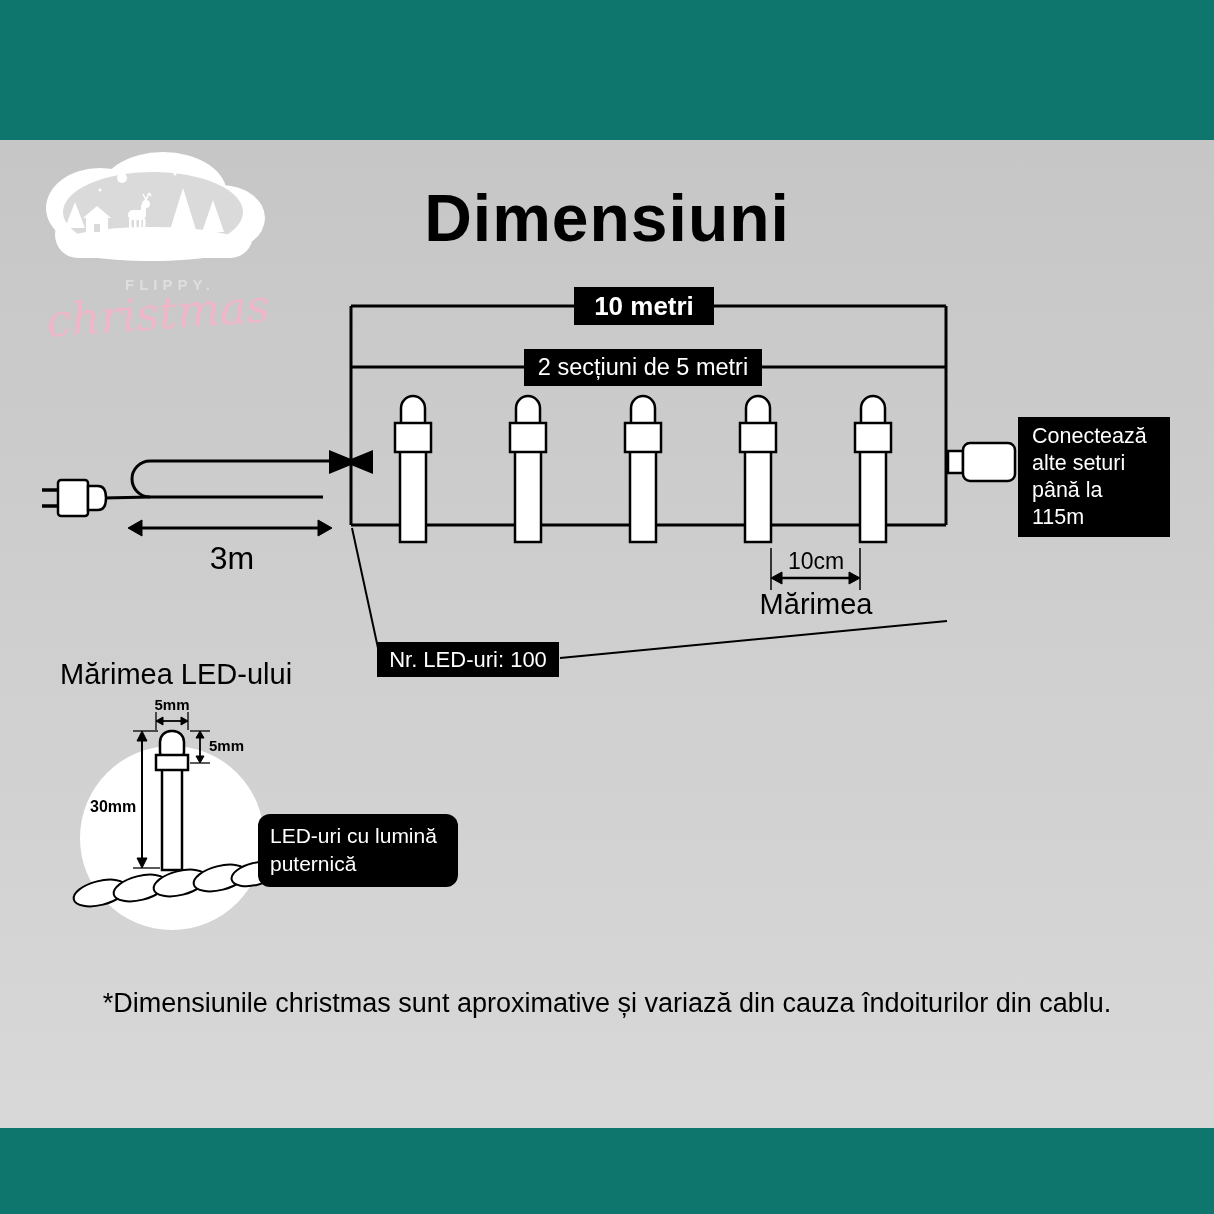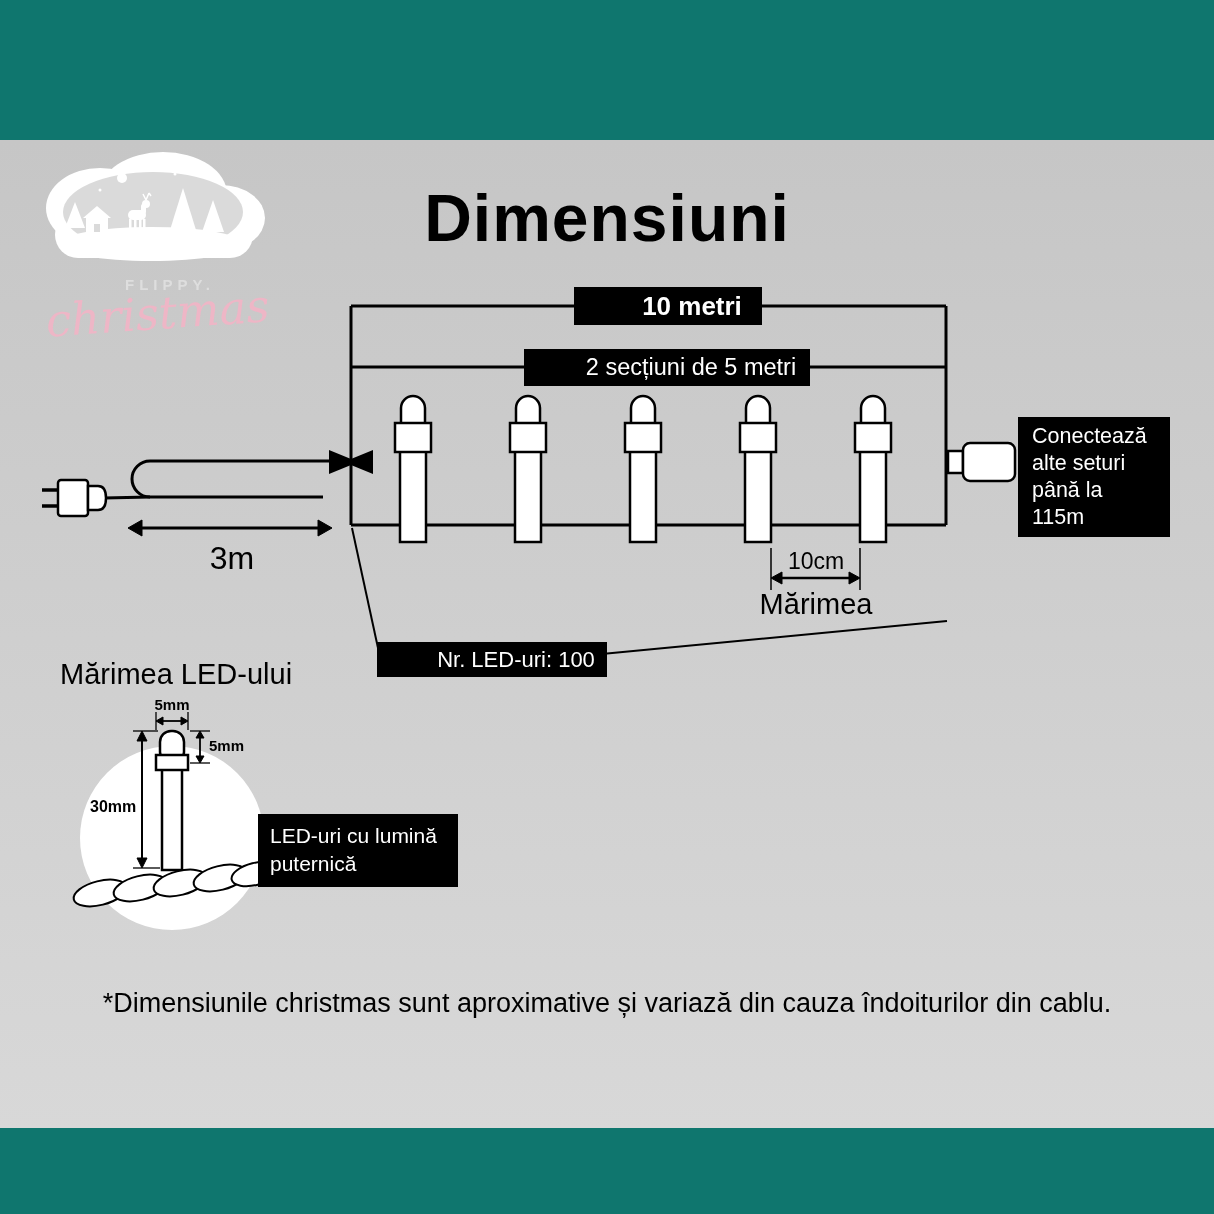--- a/index.html
+++ b/index.html
@@ -10,21 +10,21 @@
   .gray-band{
     position:absolute;left:0;top:140px;width:1214px;height:988px;
     background:linear-gradient(180deg,#c6c6c6 0%,#cecece 45%,#d8d8d8 100%);
   }
   .title{
     position:absolute;left:0;right:0;top:180px;text-align:center;
     font-size:66px;font-weight:bold;letter-spacing:1px;
   }
   .box{
     position:absolute;background:#000;color:#fff;
-    display:flex;align-items:center;justify-content:center;text-align:center;padding-left:48px;
+    display:flex;align-items:center;justify-content:center;text-align:center;
   }
   .box-block{
     position:absolute;background:#000;color:#fff;text-align:left;
   }
   .art{position:absolute;left:0;top:0;width:1214px;height:1214px;}
   .lbl{position:absolute;color:#000;}
   .center{text-align:center;}
   .footnote{
     position:absolute;left:0;right:0;top:988px;text-align:center;font-size:27px;
   }
@@ -203,21 +203,21 @@
   </svg>
 
   <div class="box" style="left:574px;top:287px;width:140px;height:38px;font-size:26px;font-weight:bold;">10 metri</div>
 
   <div class="box" style="left:524px;top:349px;width:238px;height:37px;font-size:23.5px;">2 secțiuni de 5 metri</div>
 
   <div class="box-block" style="left:1018px;top:417px;width:152px;font-size:21.5px;line-height:1.25;padding:6px 14px;box-sizing:border-box;">Conectează alte seturi până la 115m</div>
 
   <div class="box" style="left:377px;top:642px;width:182px;height:35px;font-size:22px;">Nr. LED-uri: 100</div>
 
-  <div class="box-block" style="left:258px;top:814px;width:200px;font-size:21px;line-height:1.35;padding:8px 12px;box-sizing:border-box;">LED-uri cu lumină puternică</div>
+  <div class="box-block" style="left:258px;top:814px;width:200px;font-size:21px;line-height:1.35;padding:8px 12px;box-sizing:border-box;border-radius:12px;">LED-uri cu lumină puternică</div>
 
   <div class="lbl center" style="left:192px;top:540px;width:80px;font-size:32px;">3m</div>
 
   <div class="lbl center" style="left:773px;top:548px;width:86px;font-size:23px;">10cm</div>
 
   <div class="lbl center" style="left:731px;top:588px;width:170px;font-size:29px;">Mărimea</div>
 
   <div class="lbl" style="left:60px;top:658px;font-size:29px;">Mărimea LED-ului</div>
 
   <div class="lbl center" style="left:147px;top:696px;width:50px;font-size:15px;font-weight:bold;">5mm</div>

